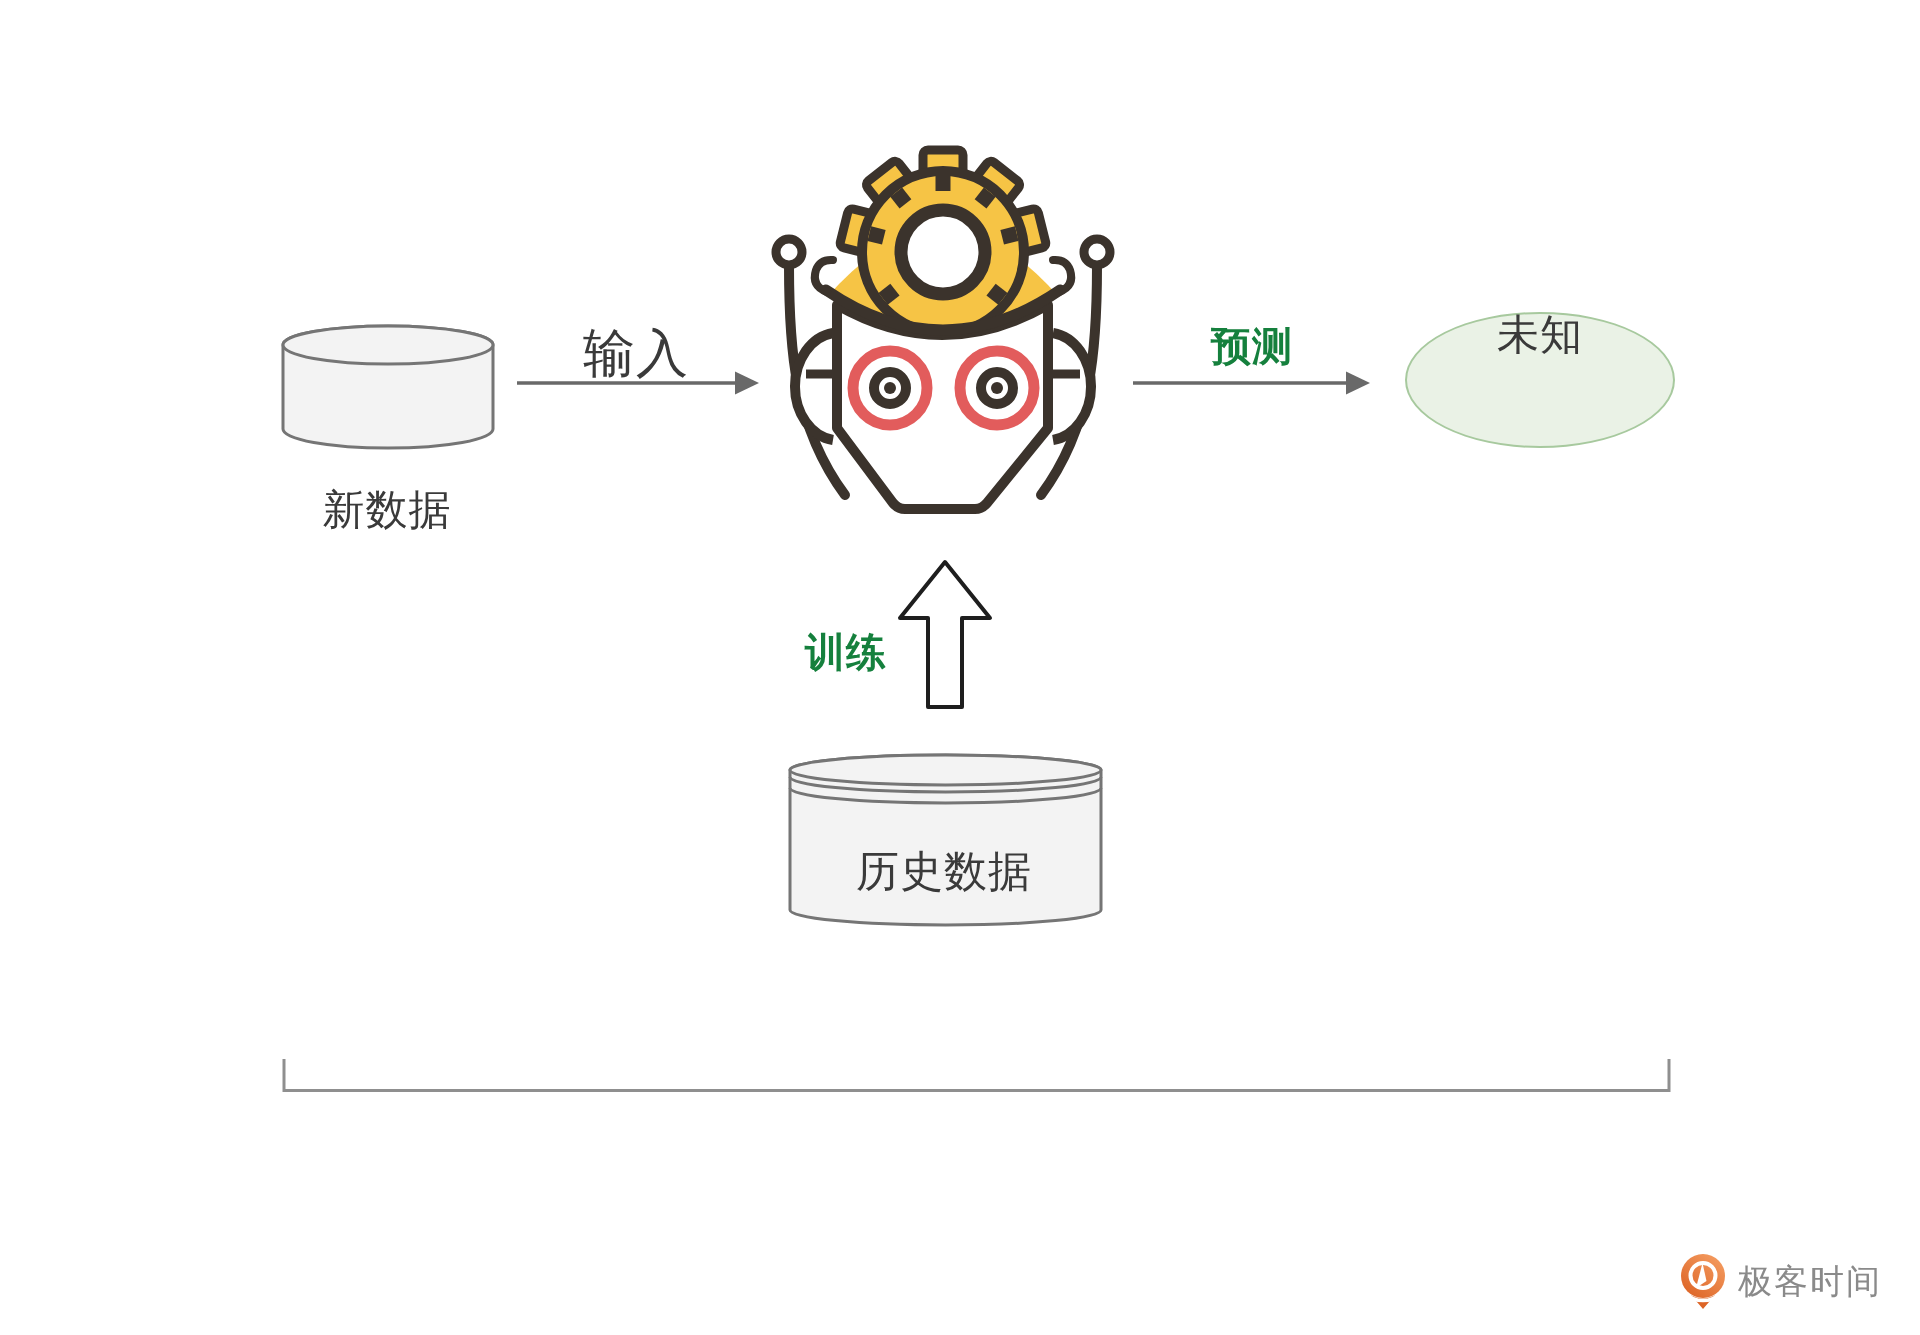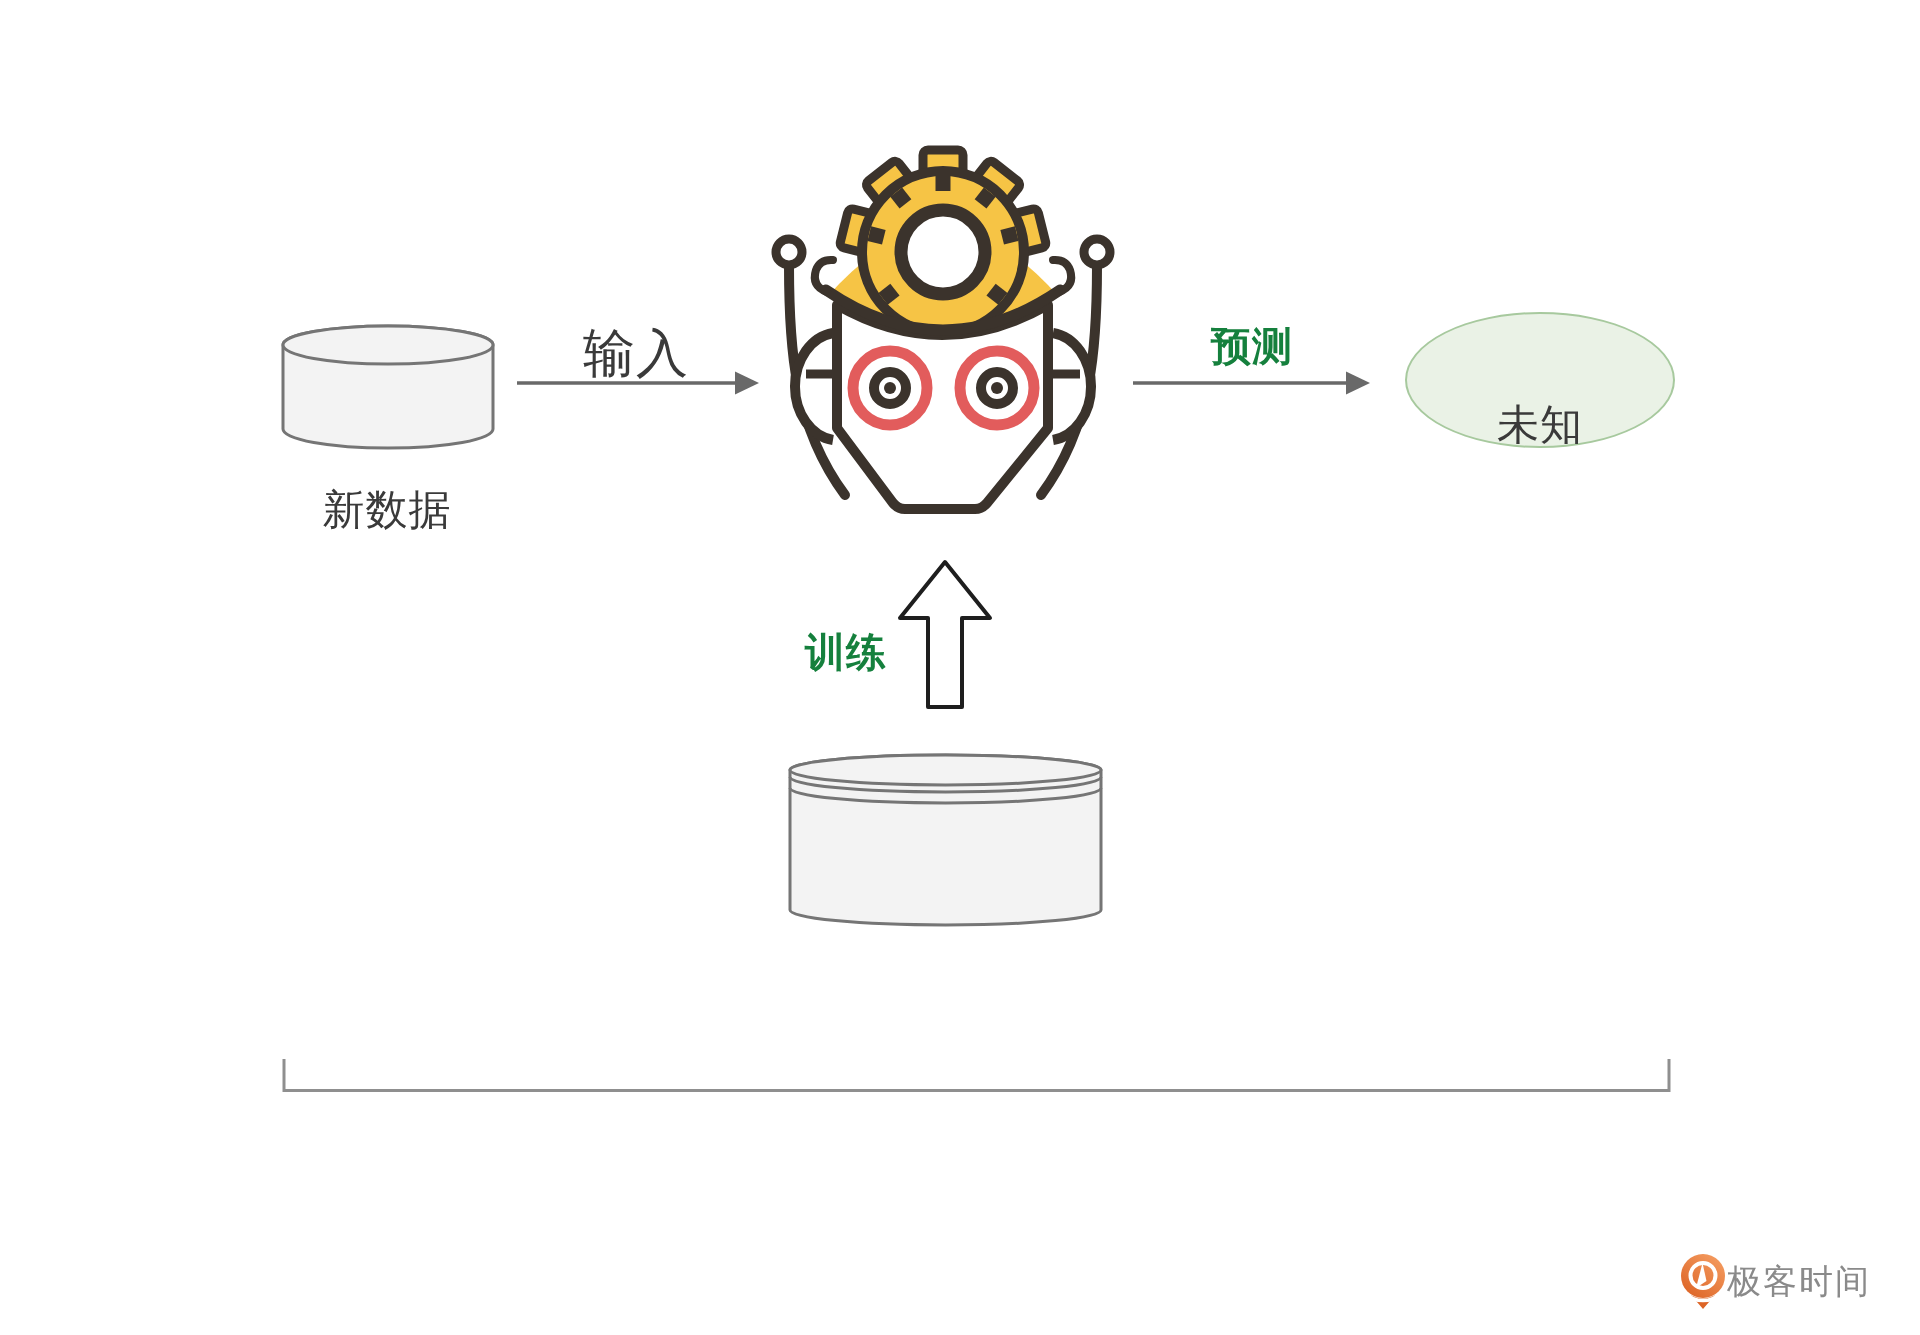--- a/index.html
+++ b/index.html
@@ -4,23 +4,23 @@
 <style>
   html,body{margin:0;padding:0;background:#fff;}
   .canvas{position:relative;width:1920px;height:1335px;background:#ffffff;overflow:hidden;
           font-family:"Liberation Sans","DejaVu Sans",sans-serif;}
   .abs{position:absolute;}
   .label{position:absolute;color:#3a3a3a;font-size:42px;line-height:1;text-align:center;
          letter-spacing:1px;white-space:nowrap;}
   .label.bold{font-weight:700;color:#15803d;font-size:40px;}
   .ellipse-node{position:absolute;left:1405px;top:312px;width:270px;height:136px;
 raius:50%;border-radius:50%;background:#EAF2E6;border:2.5px solid #A7C99E;
-                display:flex;align-items:flex-end;justify-content:center;box-sizing:border-box;}
+                display:flex;align-items:flex-start;justify-content:center;box-sizing:border-box;}
   .ellipse-node .label{position:static;}
-  .logo{position:absolute;left:1679px;top:1252px;display:flex;align-items:center;justify-content:flex-end;}
+  .logo{position:absolute;left:1679px;top:1252px;display:flex;align-items:center;gap:11px;justify-content:flex-end;}
   .logo-text{color:#8A8A8A;font-size:34px;letter-spacing:2px;line-height:1;}
 </style>
 </head>
 <body>
 
 <div class="canvas">
 
   <svg class="abs" style="left:279px;top:316px" width="218" height="138" viewBox="279 316 218 138">
     <path d="M283,345 V429 a105,19 0 0 0 210,0 V345 a105,19 0 0 0 -210,0 Z" fill="#F3F3F3" stroke="#757575" stroke-width="3"></path>
     <ellipse cx="388" cy="345" rx="105" ry="19" fill="#F3F3F3" stroke="#757575" stroke-width="3"></ellipse>
@@ -123,20 +123,21 @@
     <path d="M945,562 L990,618 L962,618 L962,707 L928,707 L928,618 L900,618 Z" fill="#ffffff" stroke="#1E1E1E" stroke-width="4" stroke-linejoin="round"></path>
   </svg>
   <div class="label bold" style="left:771px;top:632px;width:150px">训练</div>
 
   <svg class="abs" style="left:786px;top:750px" width="320" height="182" viewBox="786 750 320 182">
     <path d="M790,770 V910 a155.5,15 0 0 0 311,0 V770 a155.5,15 0 0 0 -311,0 Z" fill="#F3F3F3" stroke="#757575" stroke-width="3"></path>
     <ellipse cx="945.5" cy="770" rx="155.5" ry="15" fill="#F3F3F3" stroke="#757575" stroke-width="3"></ellipse>
     <path d="M790,777 a155.5,15 0 0 0 311,0" fill="none" stroke="#757575" stroke-width="3"></path>
     <path d="M790,788 a155.5,15 0 0 0 311,0" fill="none" stroke="#757575" stroke-width="3"></path>
   </svg>
+  <div class="label" style="left:819px;top:850px;width:250px;font-size:43px">历史数据</div>
 
   <svg class="abs" style="left:280px;top:1055px" width="1394" height="42" viewBox="280 1055 1394 42">
     <path d="M284,1059 V1090.5 H1669 V1059" fill="none" stroke="#8F8F8F" stroke-width="3"></path>
   </svg>
 
   <div class="logo">
     <svg width="48" height="58" viewBox="0 0 48 58">
       <defs>
         <linearGradient id="og" x1="0.85" y1="0.05" x2="0.15" y2="0.95">
           <stop offset="0" stop-color="#F49B5F"></stop>

